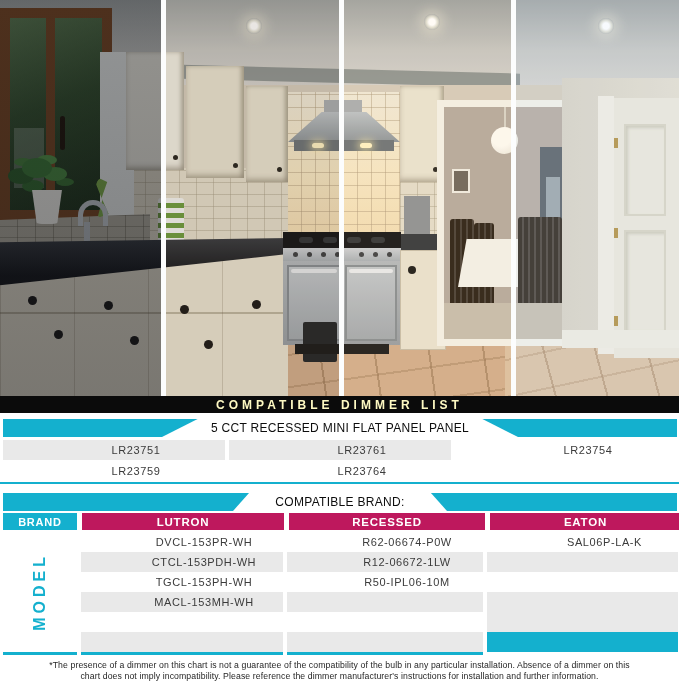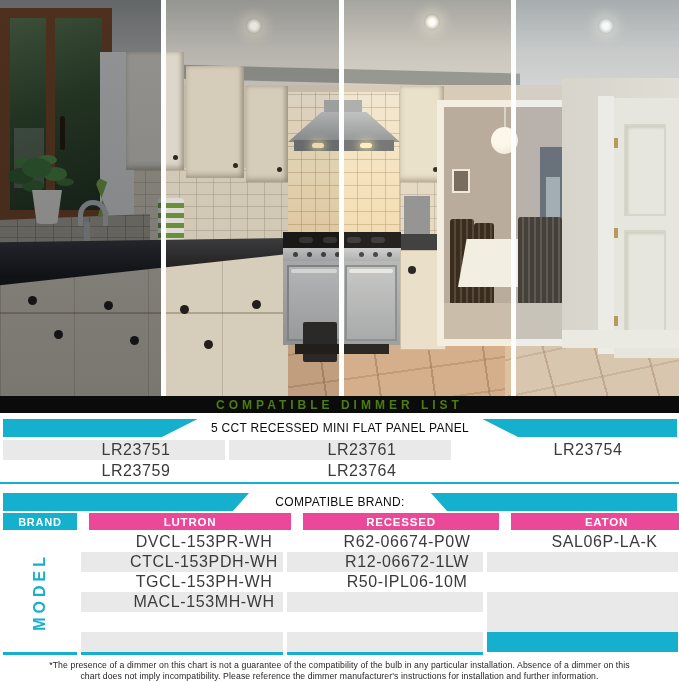--- a/index.html
+++ b/index.html
@@ -145,42 +145,42 @@
   .skirt { left:562px; top:330px; width:117px; height:18px; background:#f0ece0; }
   .divider { top:0; width:5px; height:396px; background:#fcfdfd; }
   .d1{left:161px;} .d2{left:339px;} .d3{left:511px;}
   .tint { top:0; height:396px; }
   .t1 { left:0; width:161px; background:linear-gradient(180deg,rgba(10,12,18,.40),rgba(10,12,18,.50)); }
   .t2 { left:166px; width:173px; background:rgba(70,50,25,.12); }
   .t3 { left:344px; width:167px; background:rgba(255,200,130,.07); }
   .t4 { left:516px; width:163px; background:rgba(205,225,245,.16); }
 
   
-  .bar-title { width:679px; height:17px; background:#0b0b0b; color:#4d7c0f;
+  .bar-title { width:679px; height:17px; background:#0b0b0b; color:#fef9c3;
     display:flex; align-items:center; justify-content:center;
     font-size:12px; font-weight:bold; letter-spacing:4px; margin-bottom:6px; }
   .band { position:relative; height:18px; background:#14b0ce; margin:0 2px 0 3px; }
   .trap { position:absolute; top:0; bottom:0; left:50%; transform:translateX(-50%);
     background:#ffffff; display:flex; align-items:center; justify-content:center;
     font-weight:normal; color:#0d0d0d; font-size:12px; letter-spacing:.3px; }
   .trap.w1 { width:356px; clip-path:polygon(10% 0,90% 0,100% 100%,0 100%); }
   .trap.w2 { width:214px; clip-path:polygon(7.5% 0,92.5% 0,100% 100%,0 100%); }
   .lr-grid { display:grid; grid-template-columns:repeat(3,1fr); column-gap:4px; row-gap:1px;
     margin:3px 2px 0 3px; }
   .cell { height:20px; display:flex; align-items:center; justify-content:center;
-    font-size:16px; letter-spacing:.6px; color:#3b3b3b;padding-left:44px; }
+    font-size:11px; letter-spacing:.6px; color:#3b3b3b;padding-left:44px; }
   .cell.gray { background:#e9e9e9; }
   .cyan-rule { height:2px; background:#14b0ce; margin-top:1px; }
   .gap9 { height:9px; }
-  .compat-head { display:grid; grid-template-columns:74px 202px 196px 191px; column-gap:12px;
+  .compat-head { display:grid; grid-template-columns:74px 202px 196px 191px; column-gap:5px;
     margin:2px 2px 0 3px; height:17px; }
   .hcell { display:flex; align-items:center; justify-content:center; font-weight:bold;
     font-size:11.5px; letter-spacing:.8px; }
   .hcell.brand { background:#14b0ce; color:#ffffff; font-size:11px; }
-  .hcell.blk { background:#ec4899; color:#ffffff; }
+  .hcell.blk { background:#be185d; color:#ffffff; }
   .compat-body { display:grid; grid-template-columns:74px 202px 196px 191px; column-gap:4px;
     grid-template-rows:repeat(6,20px) 3px; margin:2px 2px 0 3px; }
   .mcell { grid-column:1; grid-row:1 / span 6; display:flex; align-items:center; justify-content:center; }
   .model-label { writing-mode:vertical-rl; transform:rotate(180deg); color:#14b0ce;
     font-weight:bold; font-size:16px; letter-spacing:4px; }
   .compat-body .cell.even { background:#e9e9e9; }
   .underline { background:#14b0ce; }
   .disclaimer { margin-top:5px; text-align:center; font-size:8.7px; line-height:11px;
     color:#262626; letter-spacing:.1px; }
 </style>

